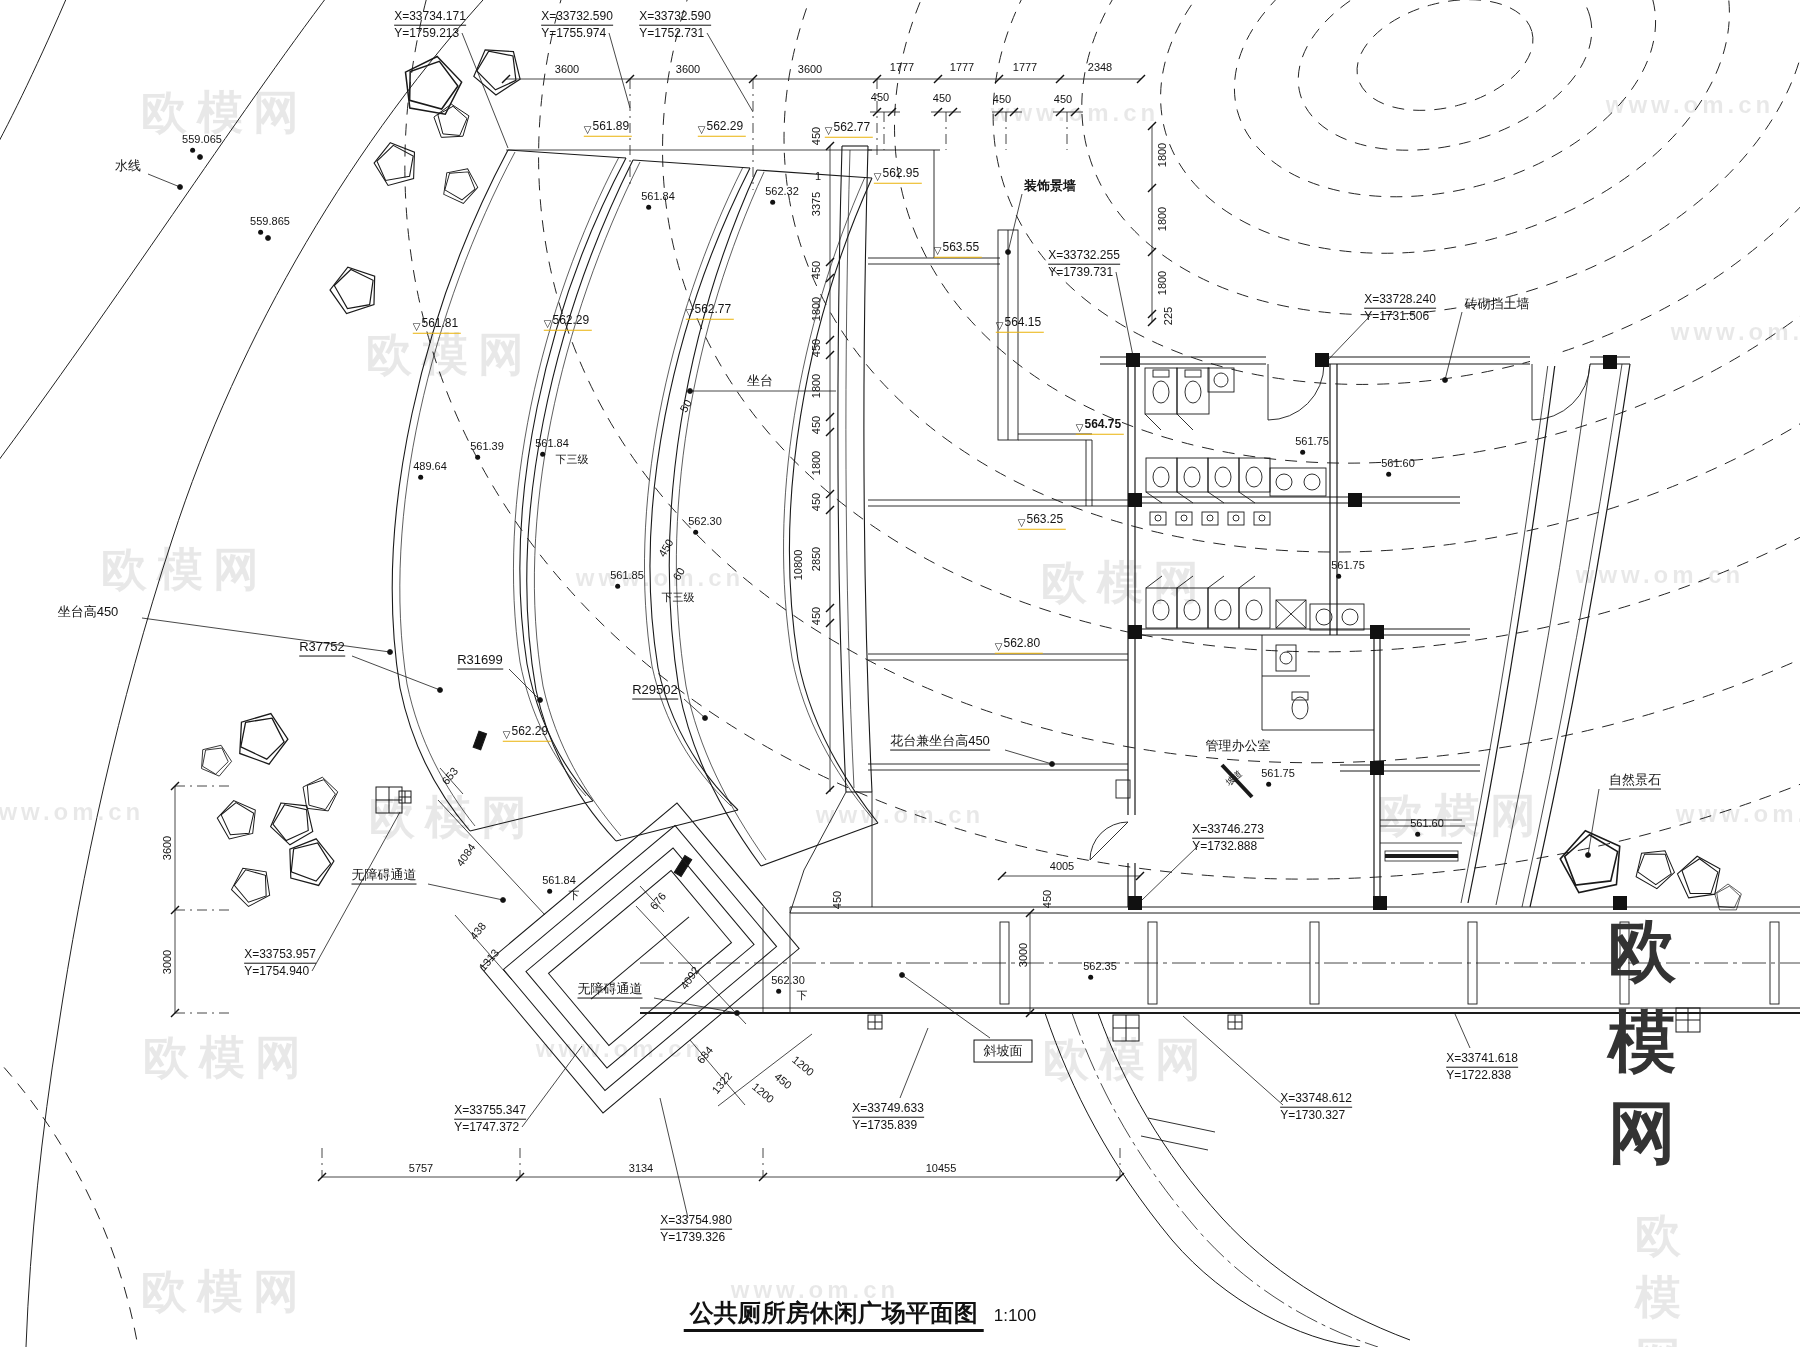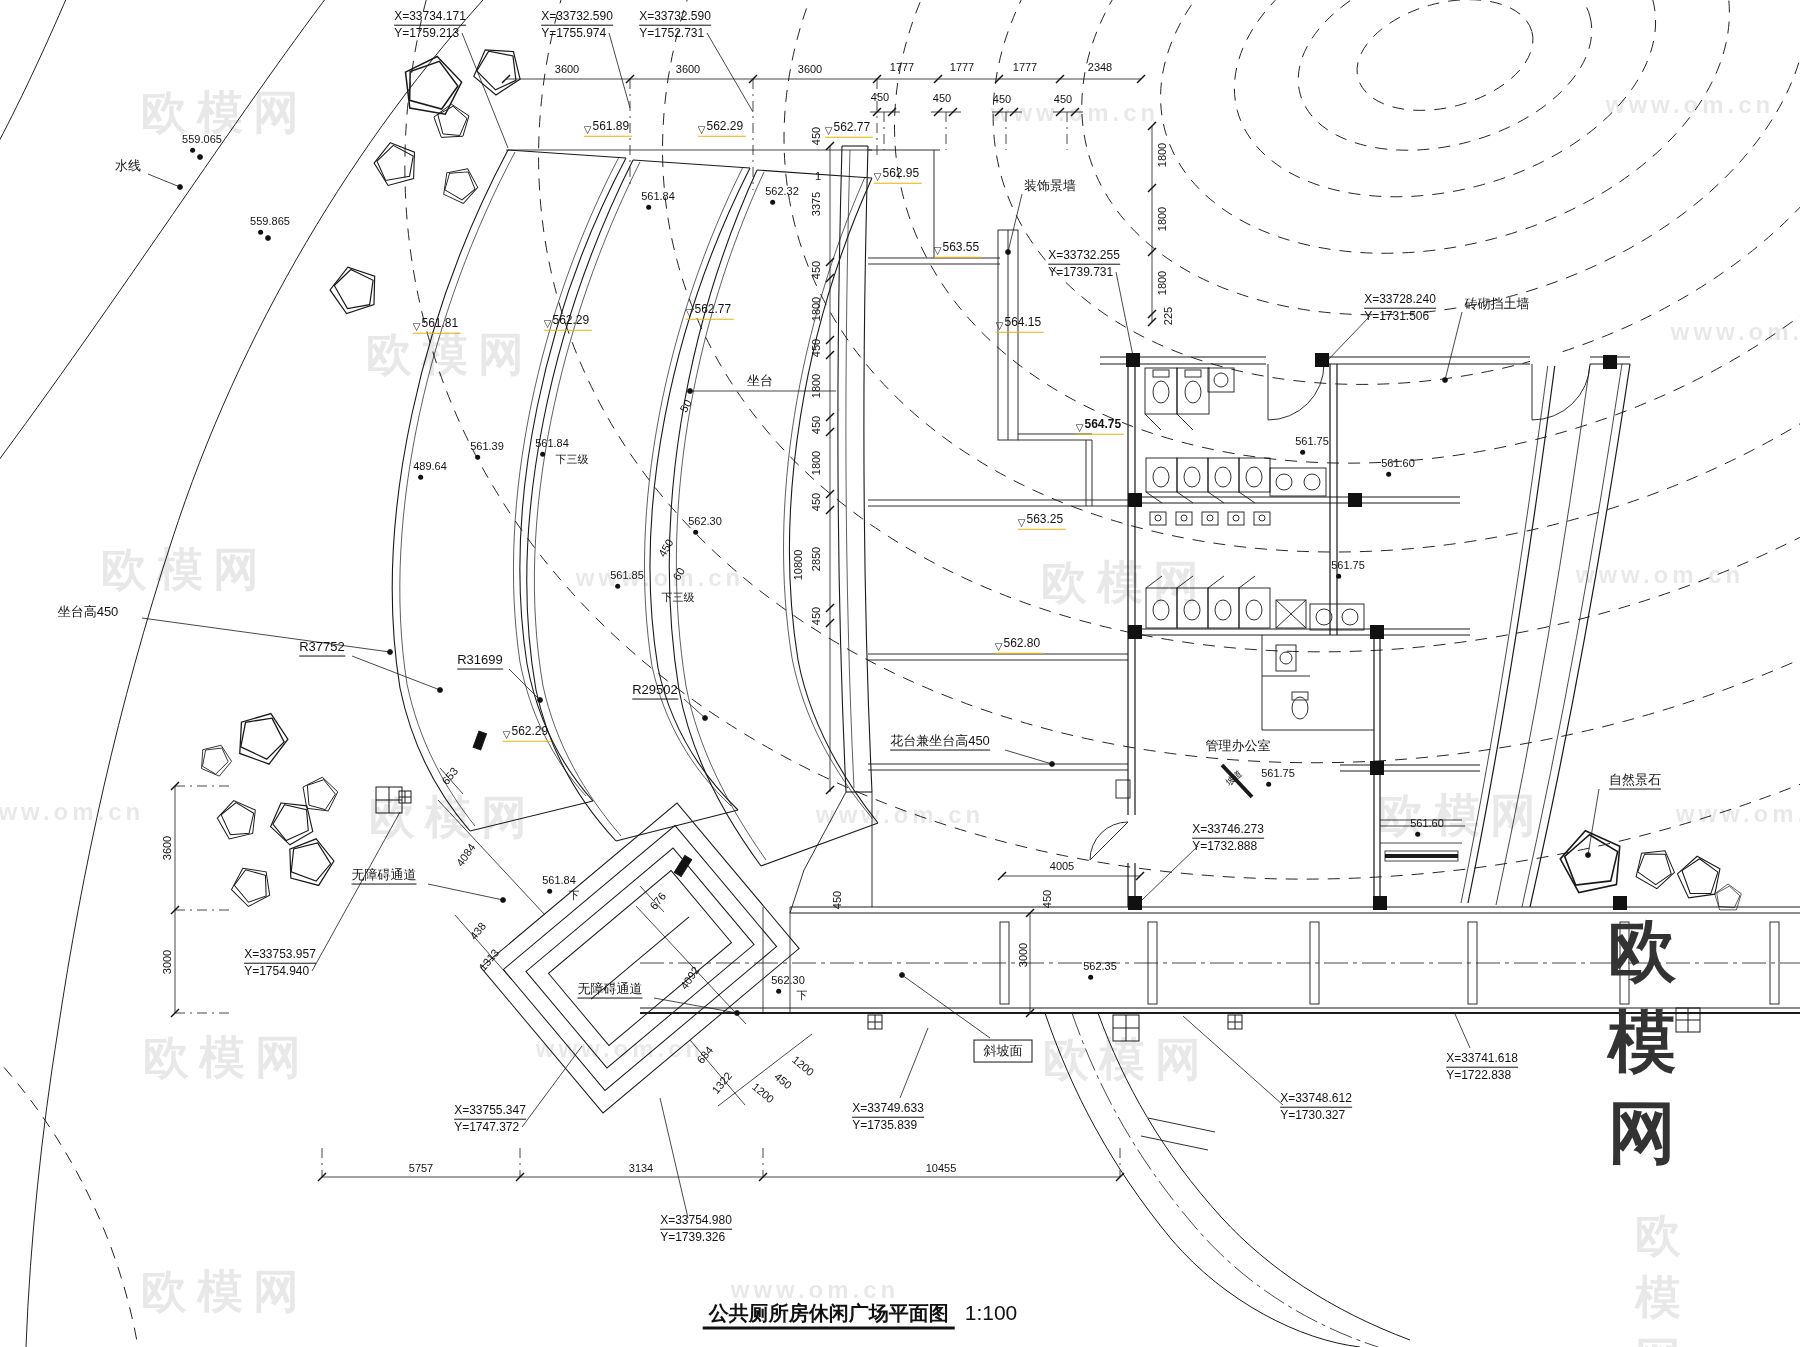--- a/index.html
+++ b/index.html
@@ -20,22 +20,22 @@
   .k-box{font-size:13px;border:1px solid #141414;padding:3px 9px;background:#fff;}
   .u{border-bottom:1px solid #141414;padding-bottom:1px;}
   .wm{position:absolute;transform:translate(-50%,-50%);font-weight:700;z-index:2;
       color:rgba(0,0,0,0.09);pointer-events:none;}
   .wm-big{font-size:46px;letter-spacing:10px;}
   .wm-url{font-size:24px;letter-spacing:4px;}
   #brand{position:absolute;transform:translate(-50%,-50%);font-size:68px;font-weight:900;
       color:#333;letter-spacing:6px;z-index:6;}
   #titleblock{position:absolute;left:860px;top:1313px;transform:translate(-50%,-50%);
       z-index:6;white-space:nowrap;}
-  #titleblock .t{font-size:20px;font-weight:700;border-bottom:3px solid #111;padding:0 6px 3px 6px;}
-  #titleblock .s{font-size:21px;margin-left:10px;}
+  #titleblock .t{font-size:24px;font-weight:700;border-bottom:3px solid #111;padding:0 6px 3px 6px;}
+  #titleblock .s{font-size:17px;margin-left:10px;}
 </style>
 </head>
 <body>
 
 <div id="plan">
 
 <svg width="1800" height="1347" viewBox="0 0 1800 1347">
   <defs>
     <g id="rk">
       <path d="M0,-20 L19,-6 L12,17 L-12,17 L-19,-6 Z" fill="none"></path>
@@ -466,21 +466,21 @@
       <span class="lab k-dot" style="left: 627px; top: 575px;">561.85</span>
       <span class="lab k-dot" style="left: 1312px; top: 441px;">561.75</span>
       <span class="lab k-dot" style="left: 1398px; top: 463px;">561.60</span>
       <span class="lab k-dot" style="left: 1348px; top: 565px;">561.75</span>
       <span class="lab k-dot" style="left: 1278px; top: 773px;">561.75</span>
       <span class="lab k-dot" style="left: 1427px; top: 823px;">561.60</span>
       <span class="lab k-dot" style="left: 1100px; top: 966px;">562.35</span>
       <span class="lab k-dot" style="left: 788px; top: 980px;">562.30</span>
       <span class="lab k-dot" style="left: 559px; top: 880px;">561.84</span>
       <span class="lab k-txt" style="left: 128px; top: 166px;">水线</span>
-      <span class="lab k-txt" style="left: 1050px; top: 186px;">装饰景墙</span>
+      <span class="lab k-txt" style="left: 1050px; top: 186px; font-weight: bold;">装饰景墙</span>
       <span class="lab k-txt" style="left: 1497px; top: 304px;">砖砌挡土墙</span>
       <span class="lab k-txt u" style="left: 1635px; top: 781px;">自然景石</span>
       <span class="lab k-txt" style="left: 1238px; top: 746px;">管理办公室</span>
       <span class="lab k-txt u" style="left: 384px; top: 876px;">无障碍通道</span>
       <span class="lab k-txt u" style="left: 610px; top: 990px;">无障碍通道</span>
       <span class="lab k-txt" style="left: 760px; top: 381px;">坐台</span>
       <span class="lab k-txt" style="left: 88px; top: 612px;">坐台高450</span>
       <span class="lab k-txt u" style="left: 940px; top: 742px;">花台兼坐台高450</span>
       <span class="lab k-txt" style="left: 572px; top: 459px; font-size: 11px;">下三级</span>
       <span class="lab k-txt" style="left: 678px; top: 597px; font-size: 11px;">下三级</span>

